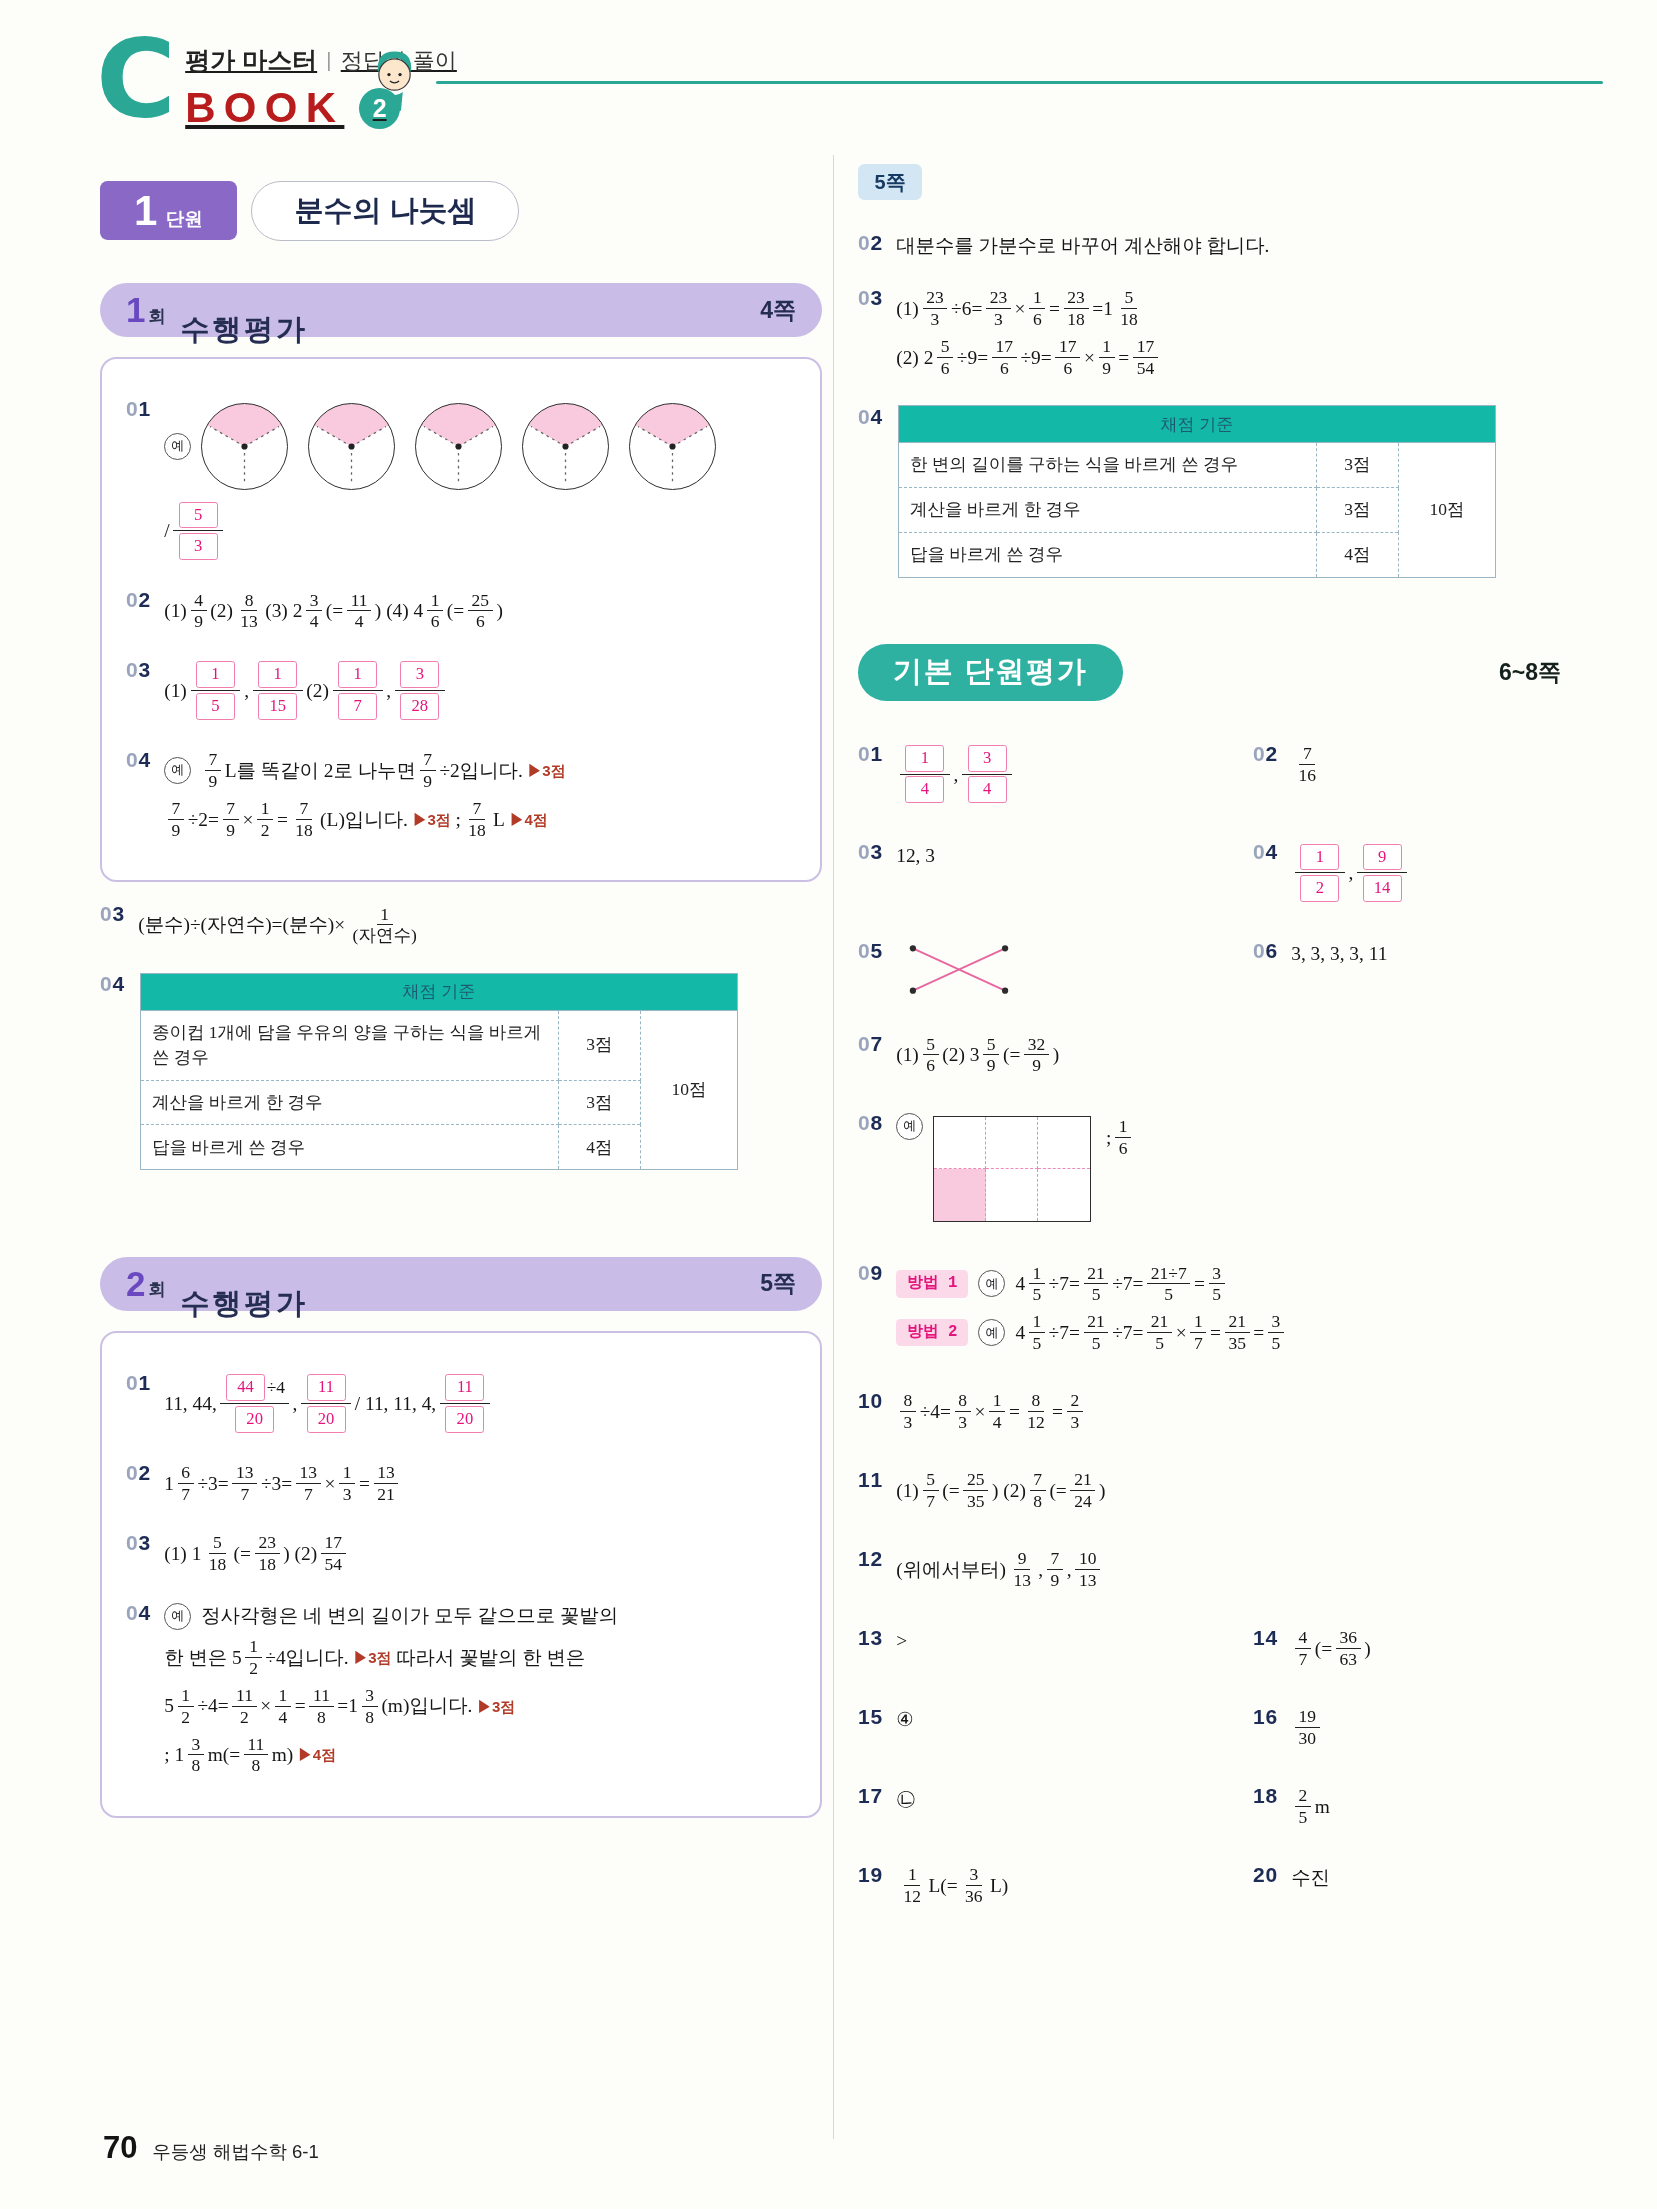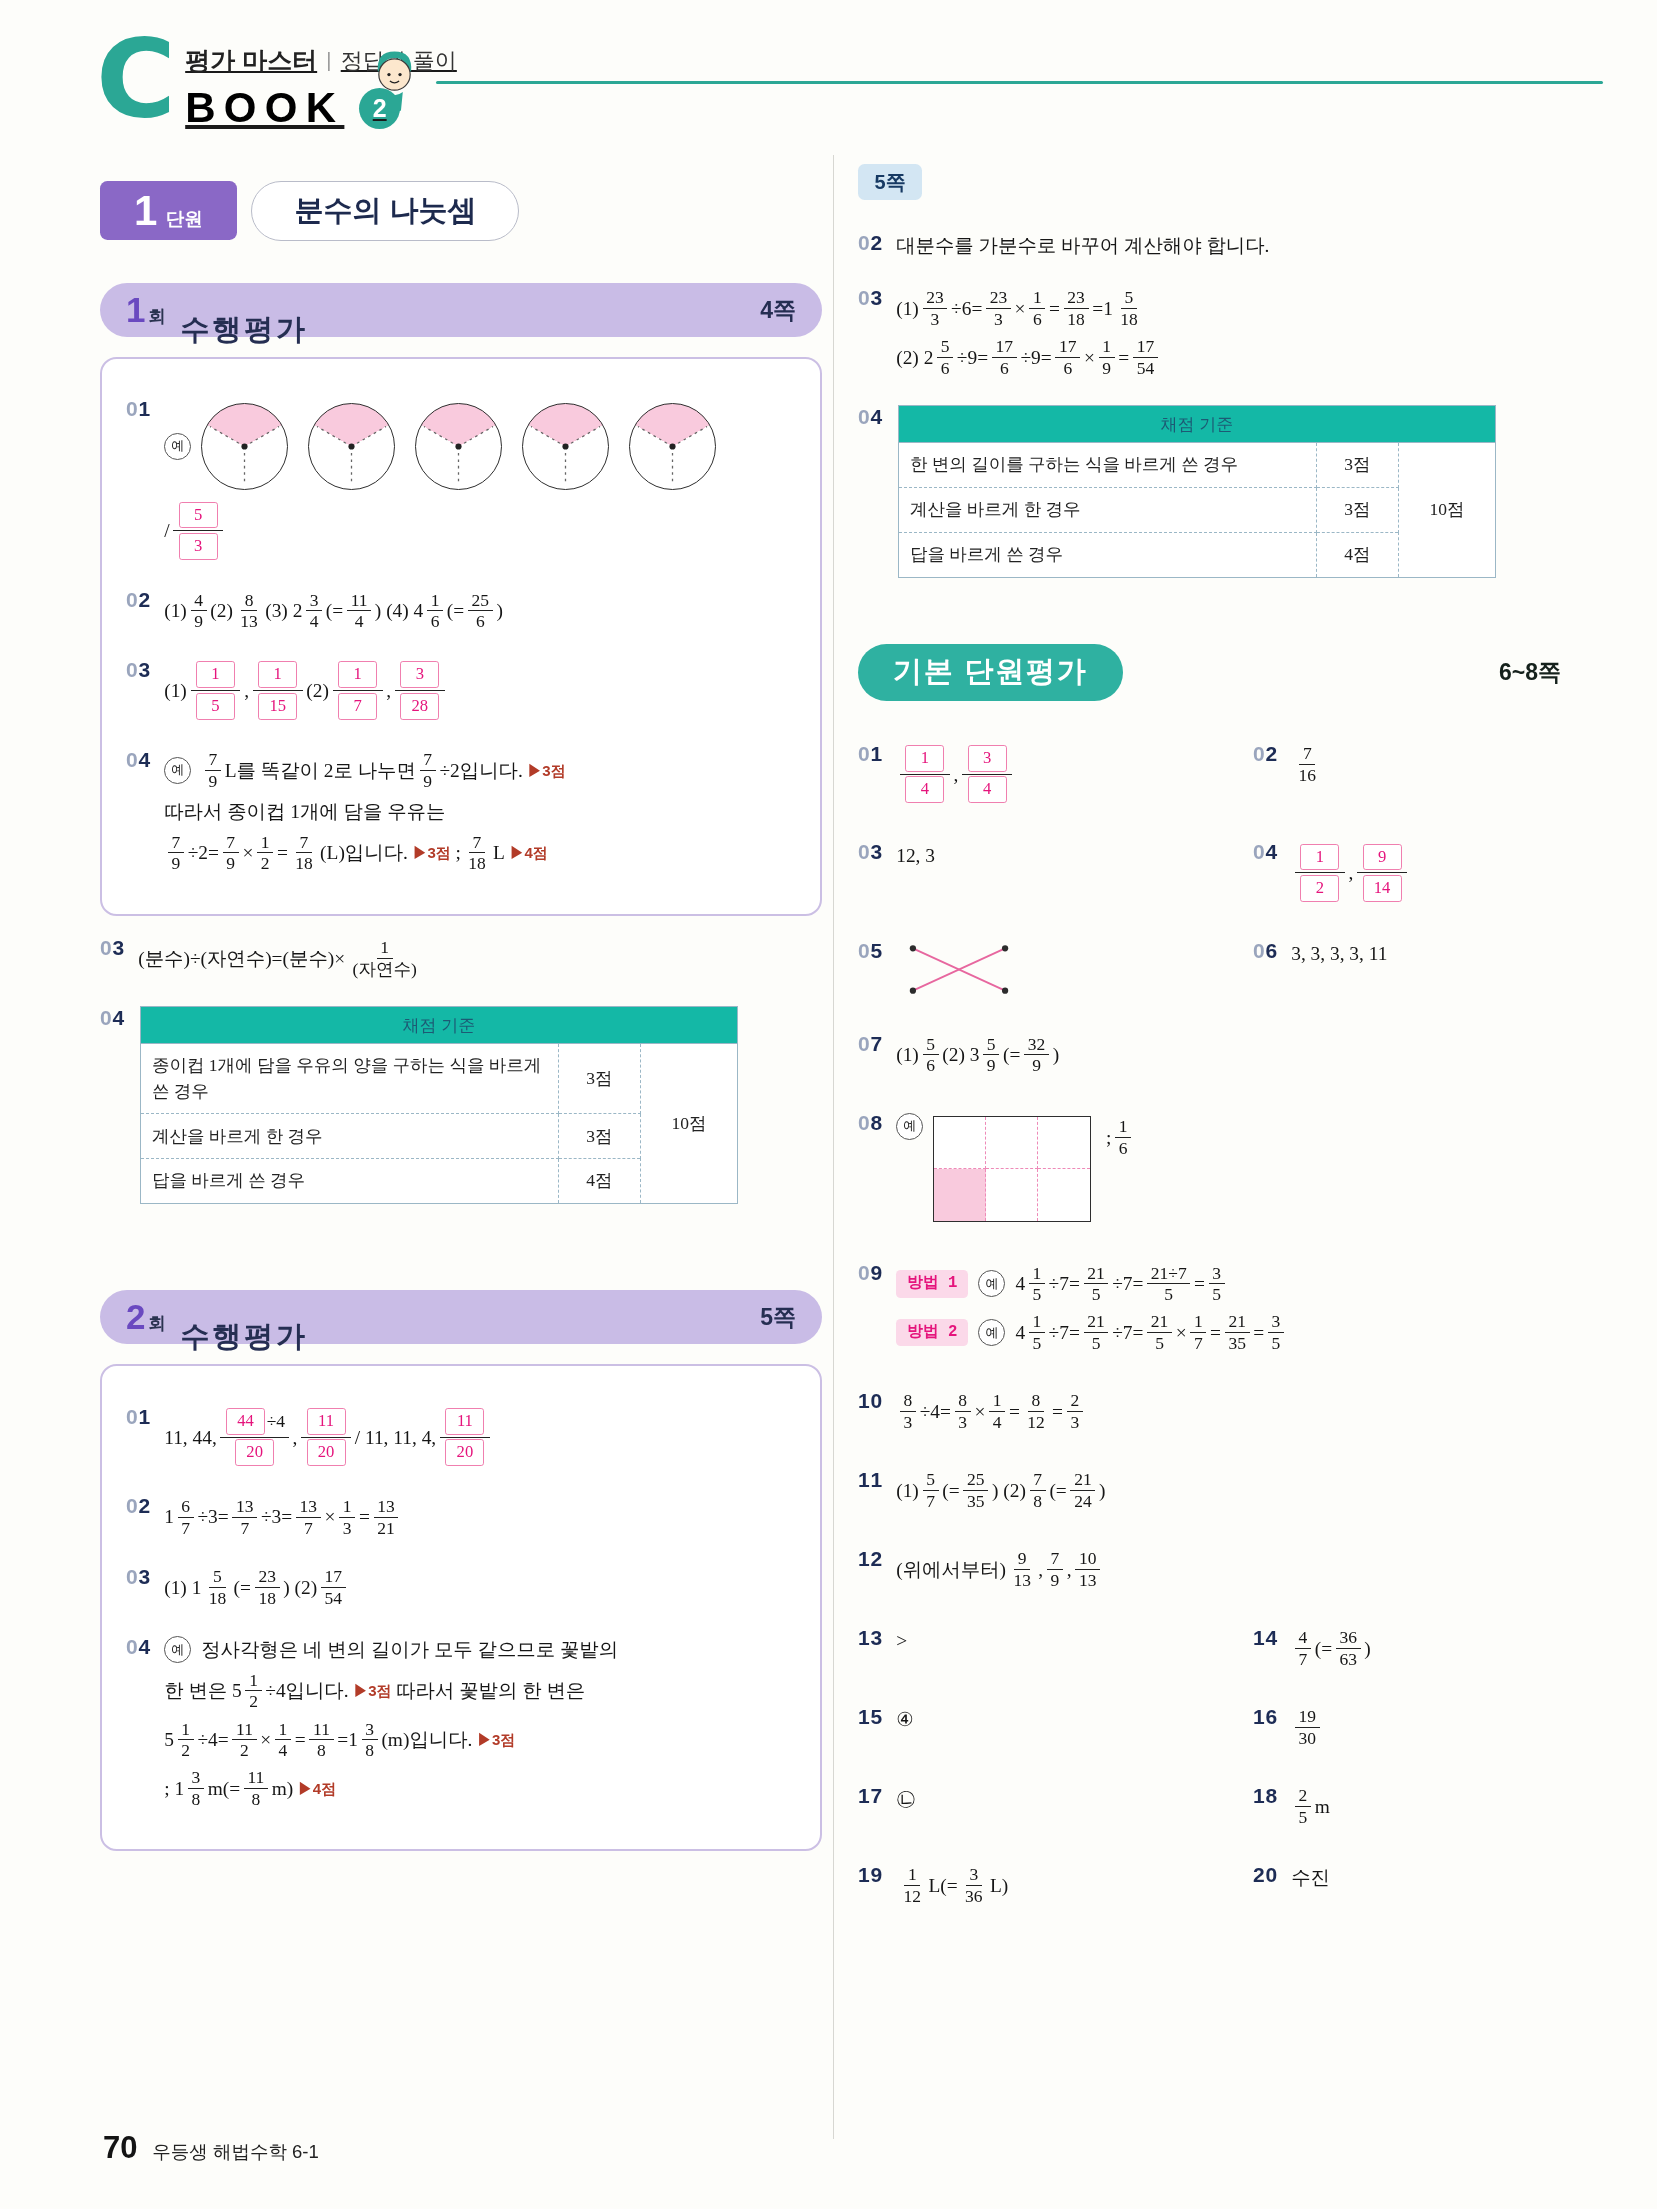--- a/index.html
+++ b/index.html
@@ -9,21 +9,21 @@
   
   .hdr{position:absolute;left:96px;top:31px;display:flex;align-items:flex-start;}
   .logo-c{font-family:"DejaVu Sans",sans-serif;font-weight:800;font-size:109px;line-height:.88;
           color:#2ba795;margin-right:9.2px;}
   .hstack{display:flex;flex-direction:column;text-decoration:underline;}
   .brandline{display:flex;align-items:center;gap:9.2px;margin-top:13px;}
   .bbold{font-size:25px;font-weight:800;color:#222;}
   .bdiv{color:#9a9a9a;font-size:20px;}
   .blight{font-size:22px;color:#333;}
   .bookline{display:flex;align-items:center;gap:14.8px;margin-top:7.4px;}
-  .bookword{font-size:42px;font-weight:800;color:#000000;letter-spacing:8.3px;}
+  .bookword{font-size:42px;font-weight:800;color:#b91c1c;letter-spacing:8.3px;}
   .bnum{width:41px;height:41px;border-radius:50%;background:#2ba795;color:#fff;font-size:25px;
         font-weight:800;display:inline-flex;align-items:center;justify-content:center;}
   .mascot{position:absolute;left:365px;top:44px;}
   .hrule{position:absolute;left:436px;top:81px;width:1167px;height:2.8px;background:#2ba795;border-radius:1.8px;}
 
   
   .col-left{position:absolute;left:100px;top:177px;width:722px;}
   .col-right{position:absolute;left:858px;top:164px;width:703px;}
   .vdiv{position:absolute;left:833px;top:155px;width:0.9px;height:1984px;background:#d7d7d2;}
 
@@ -299,21 +299,20 @@
             <span class="d">4</span>
           </span>
           <div class="qbody">
             <div class="mline"><span class="ye">예</span><span class="frac">
                 <span class="fnum">7</span>
                 <span class="fden">9</span>
               </span> L를 똑같이 2로 나누면 <span class="frac">
                 <span class="fnum">7</span>
                 <span class="fden">9</span>
               </span>÷2입니다. <span class="score">▶3점</span></div>
-            <div class="mline">따라서 종이컵 1개에 담을 우유는</div>
             <div class="mline"><span class="frac">
                 <span class="fnum">7</span>
                 <span class="fden">9</span>
               </span>÷2=<span class="frac">
                 <span class="fnum">7</span>
                 <span class="fden">9</span>
               </span>×<span class="frac">
                 <span class="fnum">1</span>
                 <span class="fden">2</span>
               </span>=<span class="frac">

